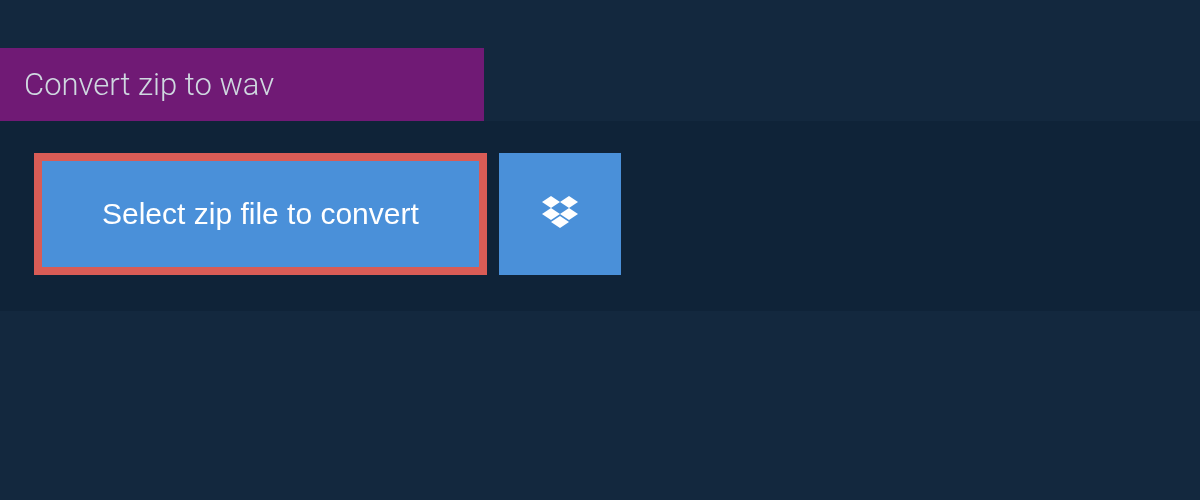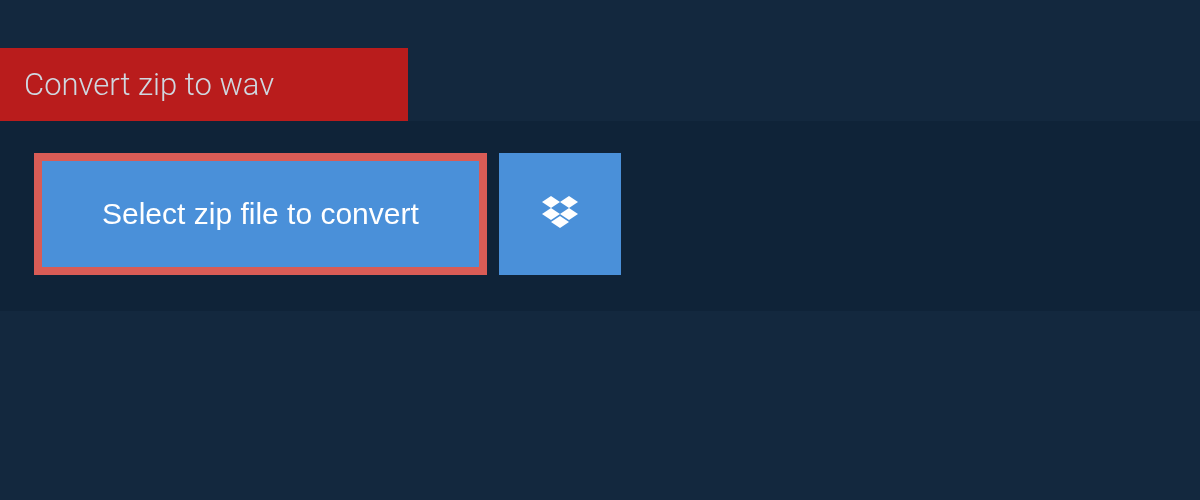--- a/index.html
+++ b/index.html
@@ -8,24 +8,24 @@
       box-sizing: border-box;
     }
     body {
       width: 1200px;
       height: 500px;
       background: #13283e;
       font-family: -apple-system, BlinkMacSystemFont, "Segoe UI", Roboto, "Helvetica Neue", Arial, sans-serif;
       overflow: hidden;
     }
     .header-bar {
-      background: #b91c1c;
+      background: #701a75;
       padding: 18px 24px;
       display: inline-block;
-      width: 408px;
+      width: 484px;
       margin-top: 48px;
     }
     .header-title {
       color: #cfd8e0;
       font-size: 31px;
       font-weight: 300;
     }
     .content-area {
       background: #0f2338;
       padding: 32px 34px;

